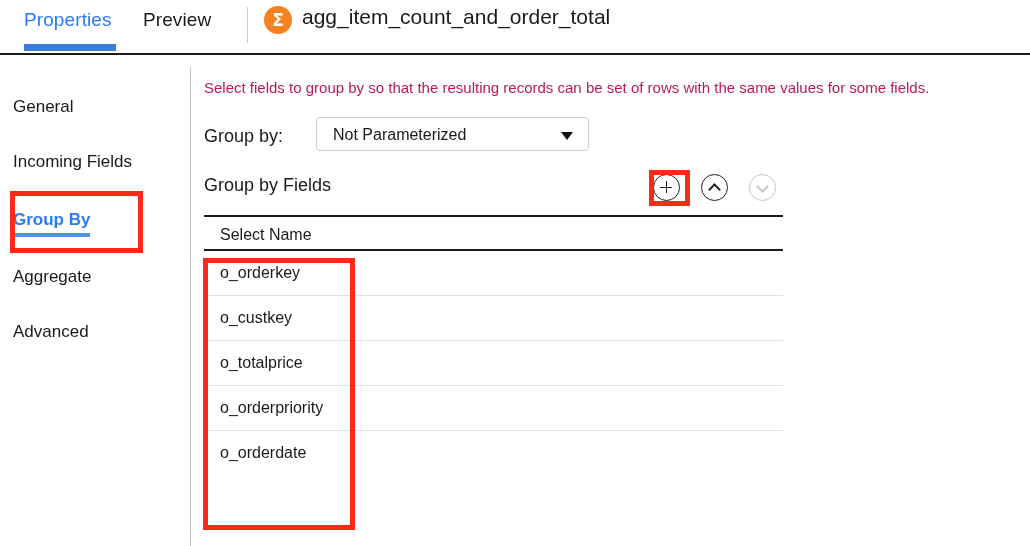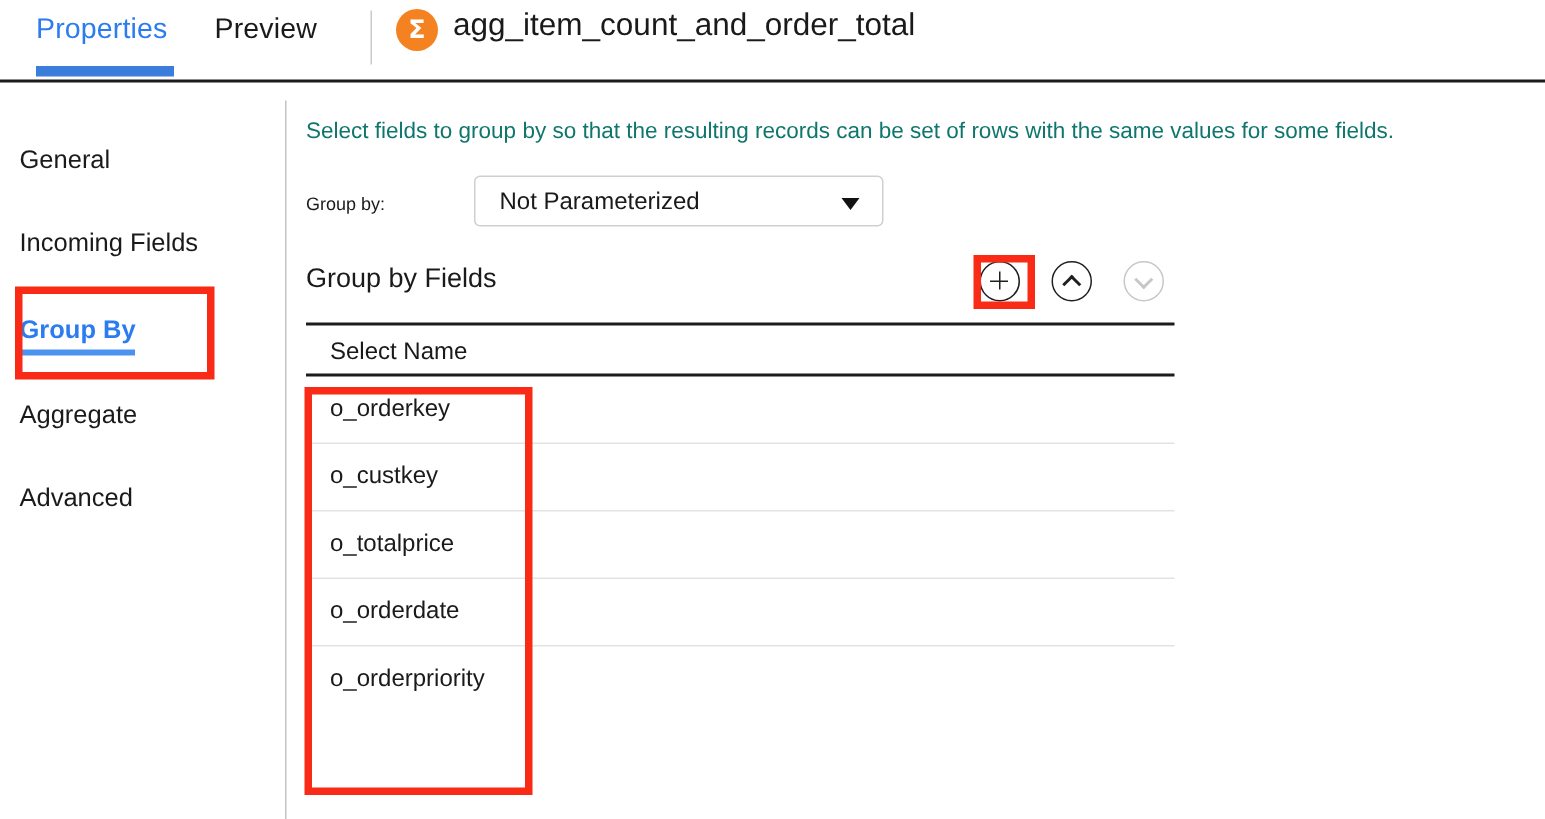--- a/index.html
+++ b/index.html
@@ -121,28 +121,28 @@
     top: 55px;
     width: 840px;
     height: 491px;
   }
   .desc {
     position: absolute;
     left: 14px;
     top: 22px;
     font-size: 15px;
     line-height: 21px;
-    color: #0f766e;
+    color: #be185d;
     white-space: nowrap;
   }
   .groupby-label {
     position: absolute;
     left: 14px;
     top: 70px;
-    font-size: 12px;
+    font-size: 18px;
     line-height: 22px;
     color: #1a1a1a;
   }
   .groupby-select {
     position: absolute;
     left: 126px;
     top: 62px;
     width: 273px;
     height: 34px;
     border: 1px solid #cfcfcf;
@@ -311,24 +311,24 @@
     <div class="row">
       <span class="cell">o_orderkey</span>
     </div>
     <div class="row">
       <span class="cell">o_custkey</span>
     </div>
     <div class="row">
       <span class="cell">o_totalprice</span>
     </div>
     <div class="row">
+      <span class="cell">o_orderpriority</span>
+    </div>
+    <div class="row">
       <span class="cell">o_orderdate</span>
-    </div>
-    <div class="row">
-      <span class="cell">o_orderpriority</span>
     </div>
   </div>
 
 </div>
 
 <div class="annot annot-sidebar"></div>
 <div class="annot annot-add"></div>
 <div class="annot annot-fields"></div>
 
 </body></html>

